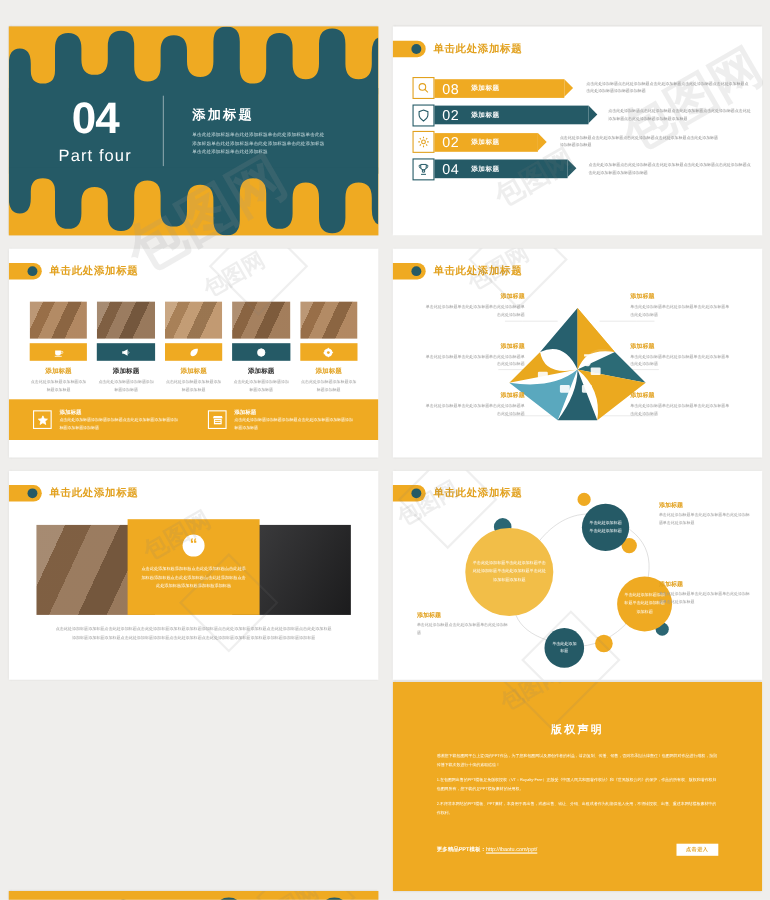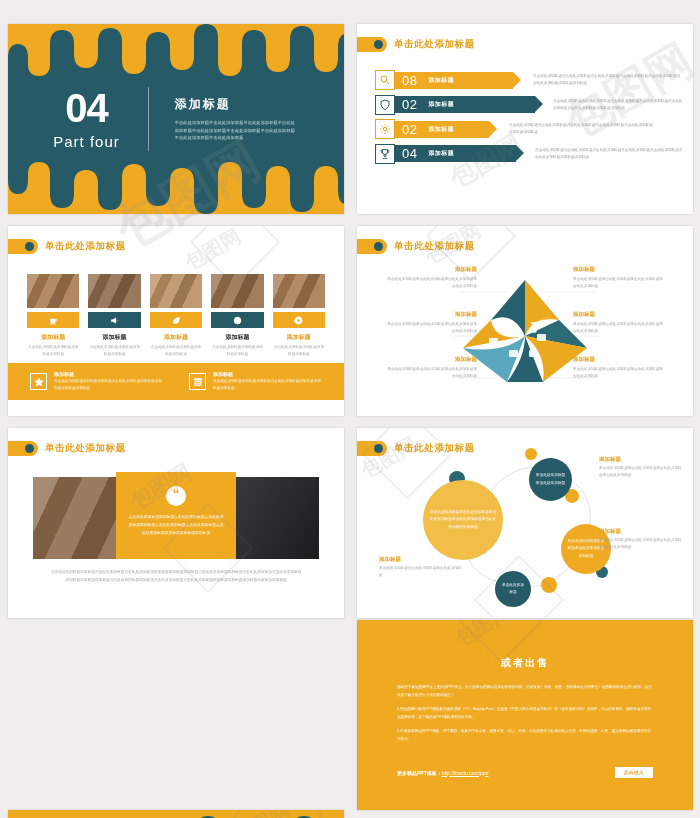--- a/index.html
+++ b/index.html
@@ -538,21 +538,21 @@
     </svg>
 
     <div class="wm">
       <i style="left:238px;top:-26px"></i>
       <span style="left:224px;top:0px;font-size:20px">包图网</span>
     </div>
   </div>
 
   <div class="slide s8">
     <div class="cp">
-      <div class="cp-title">或者出售</div>
+      <div class="cp-title">版权声明</div>
       <div class="cp-body">
         <p>感谢您下载包图网平台上提供的PPT作品，为了您和包图网以及原创作者的利益，请勿复制、传播、销售，否则将承担法律责任！包图网将对作品进行维权，按照传播下载次数进行十倍的索取赔偿！</p>
         <p>1.在包图网出售的PPT模板是免版权授权（VT：Royalty-Free）正版受《中国人民共和国著作权法》和《世界版权公约》的保护，作品的所有权、版权和著作权归包图网所有，您下载的是PPT模板素材的使用权。</p>
         <p>2.不得将本网站的PPT模板、PPT素材，本身用于再出售，或者出售、转让、分销、出租或者作为礼物供他人使用，不得转授权、出售、重述本网站模板素材中的作权利。</p>
       </div>
       <div class="cp-foot">
         <div class="cp-link">
           <span>更多精品PPT模板：</span><u>http://ibaotu.com/ppt/</u>
         </div>
         <div class="cp-btn">点击进入</div>

